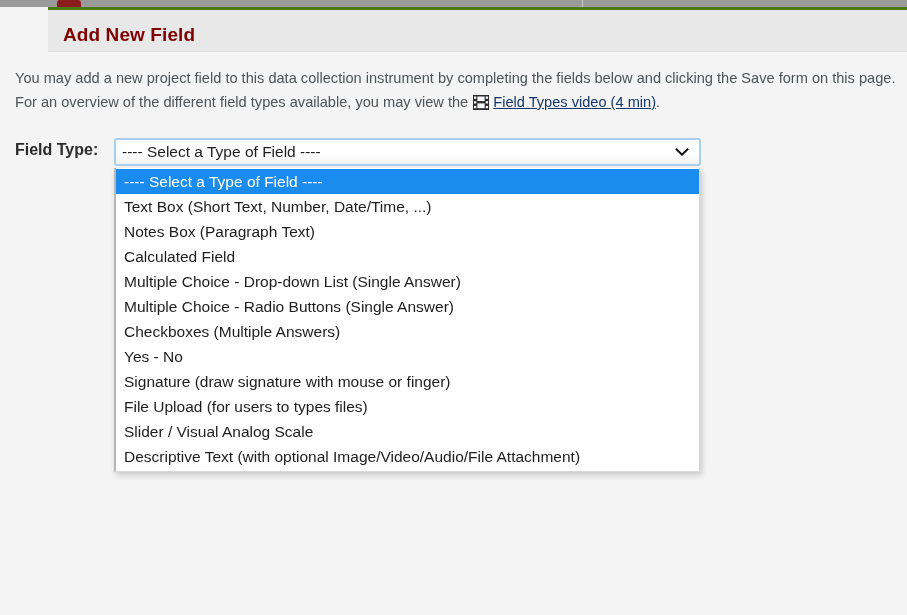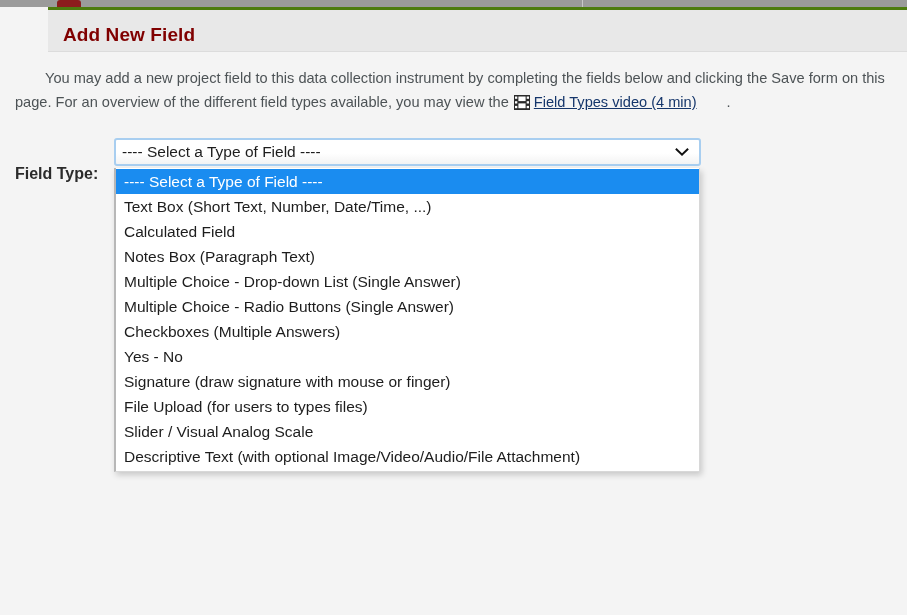--- a/index.html
+++ b/index.html
@@ -70,21 +70,21 @@
   
   #instructions {
     position: absolute;
     top: 66px;
     left: 15px;
     width: 892px;
     font-size: 14.6px;
     line-height: 24px;
     color: #4d5356;
   }
-  #instructions .seg { white-space: pre-wrap; margin-left: 30px; }
+  #instructions .seg { white-space: pre-wrap; }
   #video-icon {
     display: inline-block;
     vertical-align: -3px;
     width: 16px;
     height: 15px;
     margin: 0 4px 0 1px;
     position: relative;
   }
   #video-icon svg { display: block; }
   #video-link {
@@ -95,21 +95,20 @@
 
   
   #fieldtype-label {
     position: absolute;
     left: 15px;
     top: 141px;
     font-size: 16px;
     font-weight: bold;
     color: #2b2b2b;
     white-space: nowrap;
-    margin-top: 24px;
   }
 
   #select-box {
     position: absolute;
     left: 114px;
     top: 138px;
     width: 587px;
     height: 28px;
     background: linear-gradient(to bottom, #ffffff 0%, #ffffff 55%, #f3f3f3 100%);
     border: 2px solid #a8cef0;
@@ -192,22 +191,22 @@
   <div id="select-arrow">
     <svg width="14" height="12" viewBox="0 0 14 12" xmlns="http://www.w3.org/2000/svg">
       <path d="M1.6 3.4 L7 8.6 L12.4 3.4" fill="none" stroke="#111111" stroke-width="2" stroke-linecap="square"></path>
     </svg>
   </div>
 </div>
 
 <div id="dropdown">
     <div class="dd-item selected">---- Select a Type of Field ----</div>
     <div class="dd-item">Text Box (Short Text, Number, Date/Time, ...)</div>
+    <div class="dd-item">Notes Box (Paragraph Text)</div>
     <div class="dd-item">Calculated Field</div>
-    <div class="dd-item">Notes Box (Paragraph Text)</div>
     <div class="dd-item">Multiple Choice - Drop-down List (Single Answer)</div>
     <div class="dd-item">Multiple Choice - Radio Buttons (Single Answer)</div>
     <div class="dd-item">Checkboxes (Multiple Answers)</div>
     <div class="dd-item">Yes - No</div>
     <div class="dd-item">Signature (draw signature with mouse or finger)</div>
     <div class="dd-item">File Upload (for users to types files)</div>
     <div class="dd-item">Slider / Visual Analog Scale</div>
     <div class="dd-item">Descriptive Text (with optional Image/Video/Audio/File Attachment)</div>
   </div>
 

